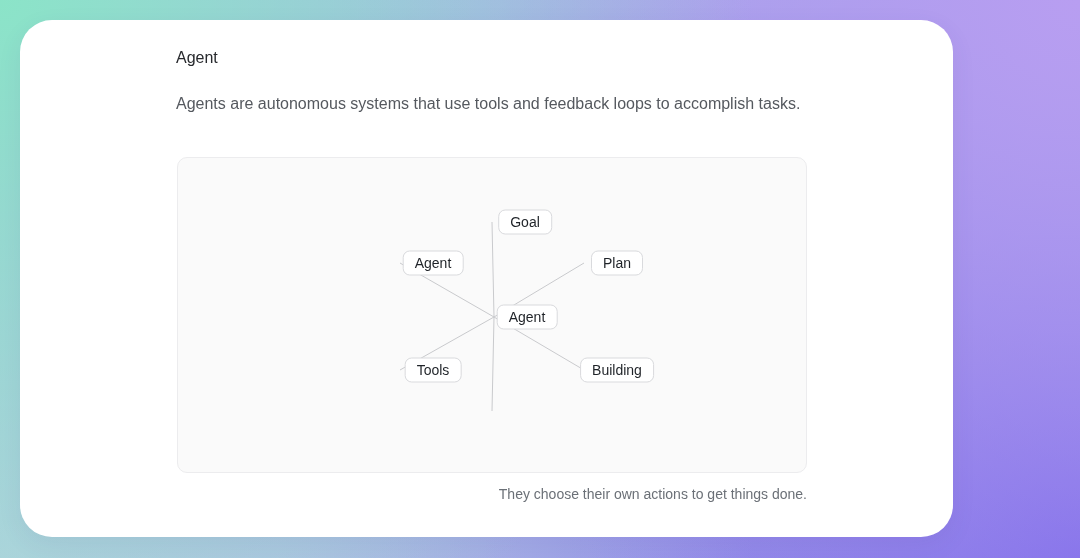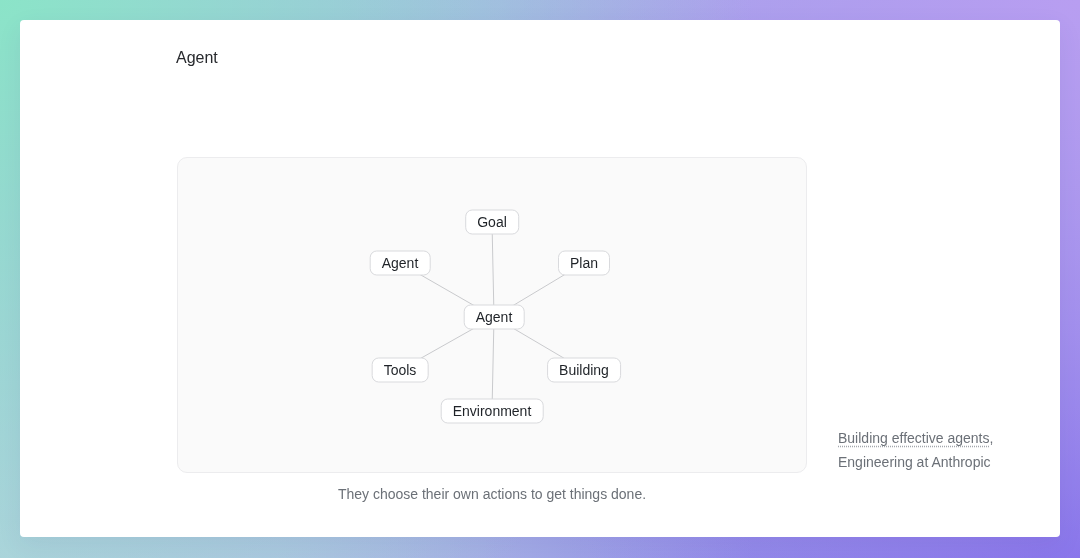--- a/index.html
+++ b/index.html
@@ -15,23 +15,23 @@
       radial-gradient(circle at 0% 0%,   var(--gradient_top_left, #8be4c8),     transparent 62%),
       radial-gradient(circle at 100% 0%, var(--gradient_top_right, #b89ef1),    transparent 62%),
       radial-gradient(circle at 0% 100%, var(--gradient_bottom_left, #b5cfe1),  transparent 62%),
       radial-gradient(circle at 100% 100%, var(--gradient_bottom_right, #7968e9), transparent 66%);
     overflow: hidden;
   }
 
   .card {
     position: absolute;
     left: 20px; top: 20px;
-    width: 1040px; height: 517px;
+    width: 933px; height: 517px;
     background: var(--card_background, #ffffff);
-    border-radius: 4px;
+    border-radius: 32px;
     box-shadow: 0 8px 24px rgba(60, 50, 130, 0.08);
   }
 
   .page-title {
     position: absolute;
     left: 156px; top: 29px;
     font-size: 16px;
     font-weight: 500;
     color: var(--title_text, #27292d);
   }
@@ -61,27 +61,28 @@
   .node {
     position: absolute;
     transform: translate(-50%, -50%);
     background: #ffffff;
     border: 1px solid var(--node_border, #d9dadd);
     border-radius: 7px;
     padding: 3px 11px 4px;
     font-size: 14px;
     color: var(--node_text, #1f2328);
     white-space: nowrap;
+    margin-left: 33px;
   }
 
   .diagram-caption {
     position: absolute;
     left: 157px; top: 466px;
     width: 630px;
-    text-align: center;
+    text-align: right;
     font-size: 14px;
     color: var(--muted_text, #6d7177);
   }
 
   .reference-note {
     position: absolute;
     left: 818px; top: 407px;
     font-size: 14px;
     line-height: 23.5px;
     color: var(--muted_text, #5f646b);
@@ -94,41 +95,37 @@
   }
 </style>
 </head>
 <body>
 
 <div class="bg">
   <div class="card">
 
     <div class="page-title">Agent</div>
 
+    <p class="page-description">Agents are autonomous systems that use tools and feedback loops to accomplish tasks.</p>
 
     <div class="diagram-panel">
       <svg class="edges-svg" width="630" height="316" viewBox="0 0 630 316">
           <line x1="316" y1="159" x2="314" y2="64"></line>
           <line x1="316" y1="159" x2="222" y2="105"></line>
           <line x1="316" y1="159" x2="406" y2="105"></line>
           <line x1="316" y1="159" x2="222" y2="212"></line>
           <line x1="316" y1="159" x2="406" y2="212"></line>
           <line x1="316" y1="159" x2="314" y2="253"></line>
         </svg>
 
     <div class="node" style="left: 314px; top: 64px;">Goal</div>
         <div class="node" style="left: 222px; top: 105px;">Agent</div>
         <div class="node" style="left: 406px; top: 105px; text-align: right;">Plan</div>
         <div class="node" style="left: 316px; top: 159px;">Agent</div>
         <div class="node" style="left: 222px; top: 212px; text-align: center;">Tools</div>
         <div class="node" style="left: 406px; top: 212px;">Building</div>
-        <div class="node" style="left: 314px; top: 253px;">Environment</div>
       </div>
 
     <div class="diagram-caption">They choose their own actions to get things done.</div>
 
-    <div class="reference-note">
-      <span class="reference-link">Building effective agents</span><span>,</span><br>
-      <span>Engineering at Anthropic</span>
-    </div>
 
   </div>
 </div>
 
 </body></html>

